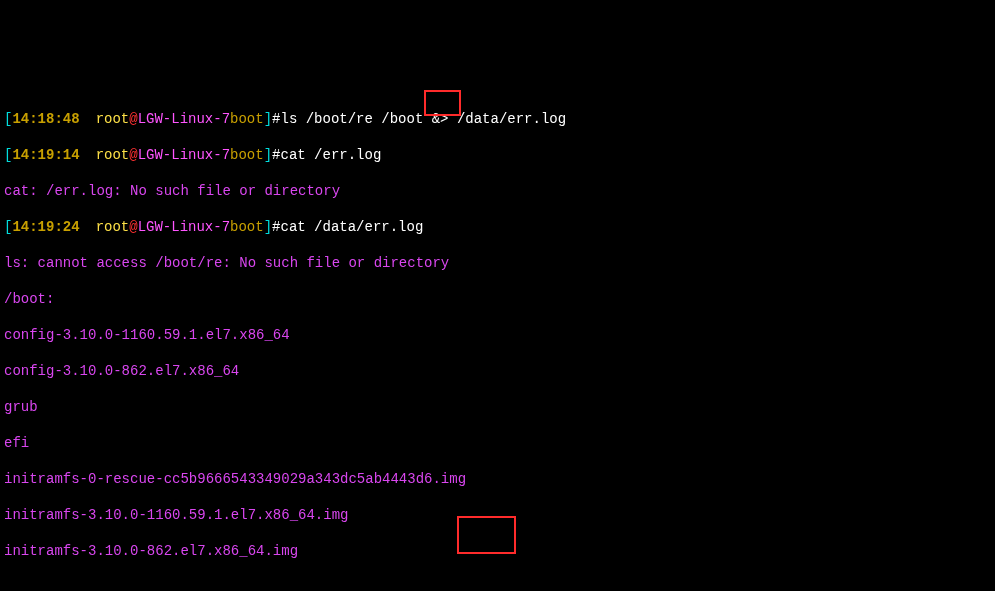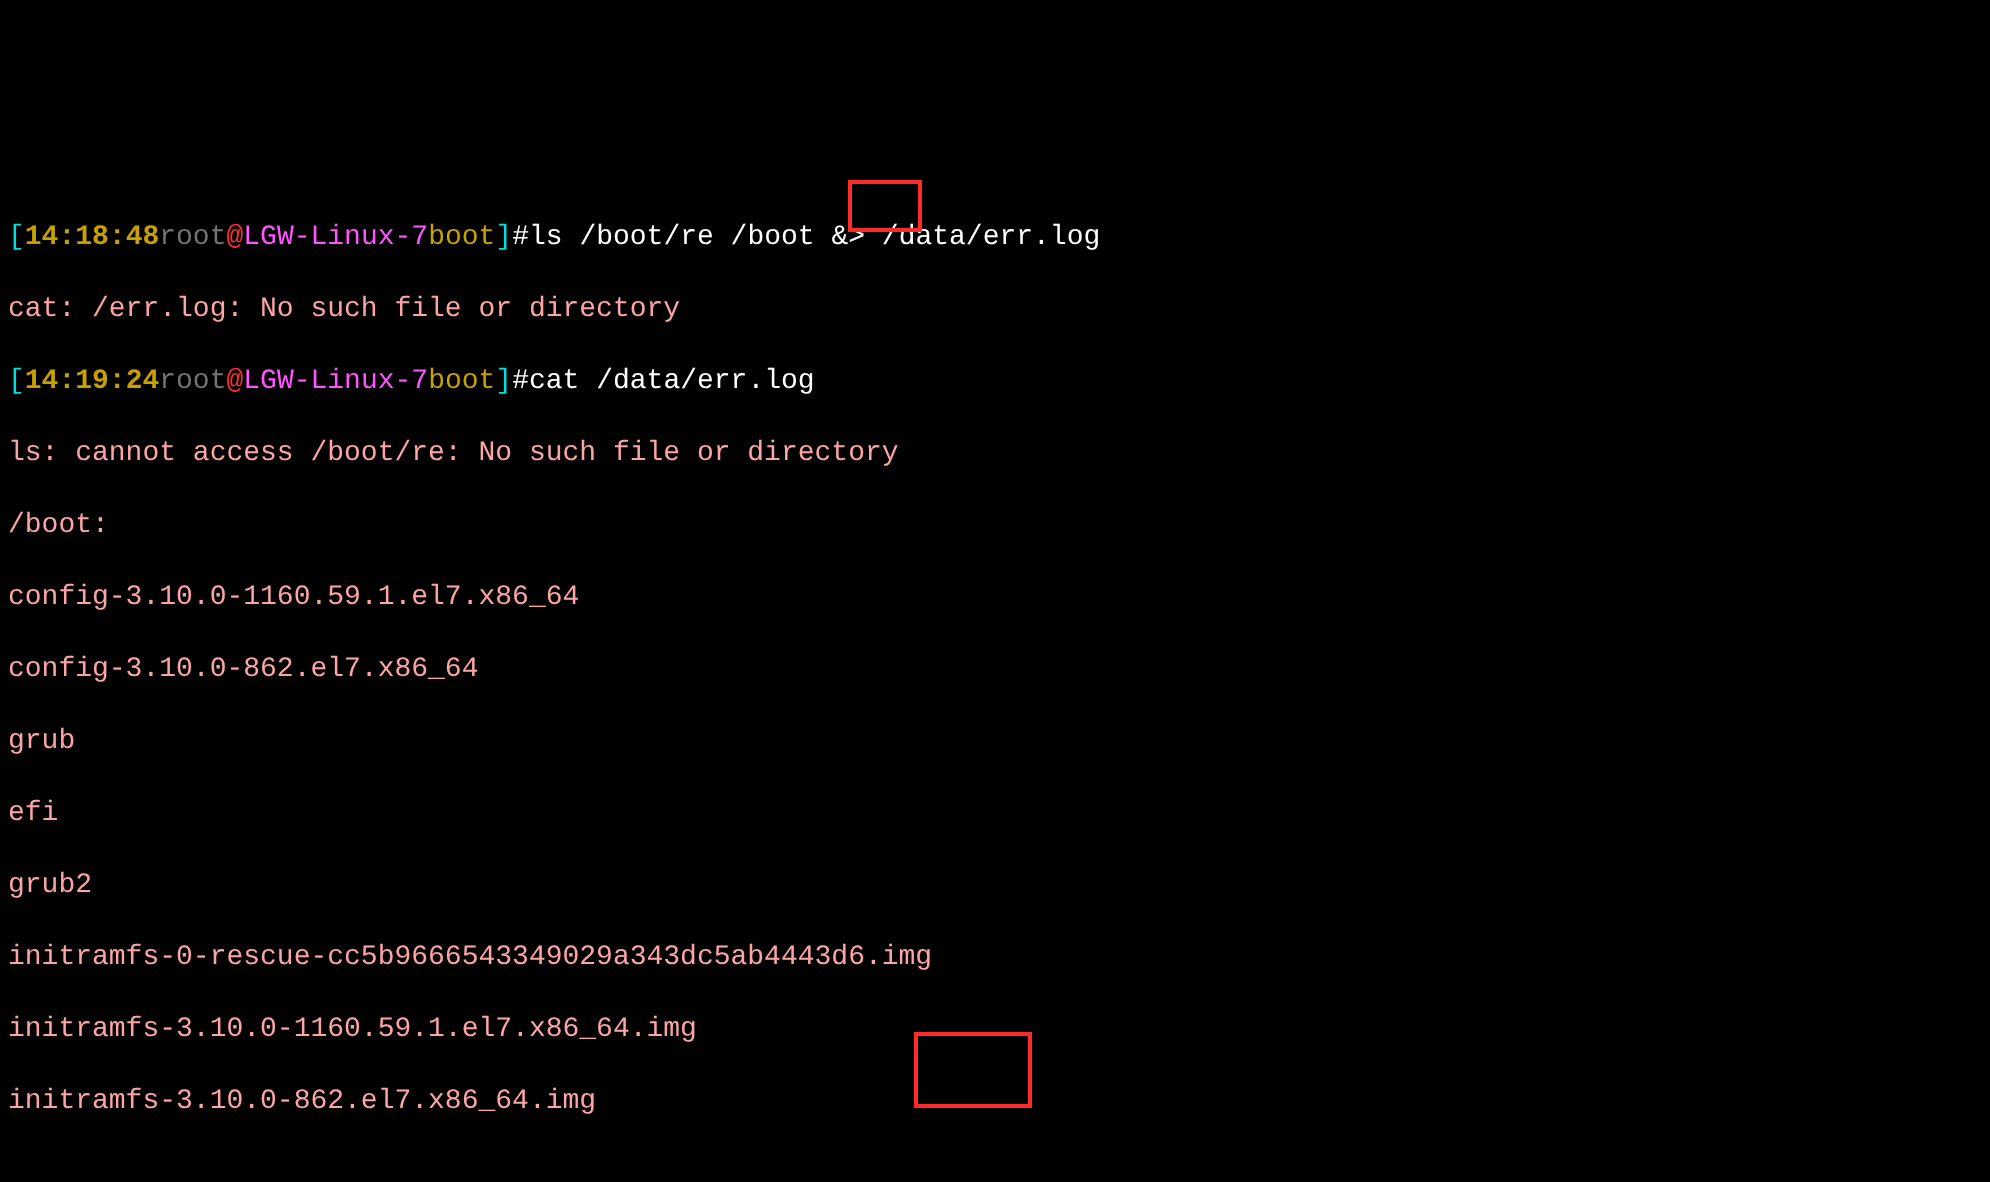--- a/index.html
+++ b/index.html
@@ -14,48 +14,48 @@
     height: 591px;
     overflow: hidden;
     white-space: pre;
   }
   .term {
     padding: 2px 4px;
     position: relative;
   }
   .br { color: #00dede; }          
   .time { color: #c8a000; font-weight: bold; }        
-  .root { color: #737373; }        
+  .root { color: #fde047; margin-left: 16px; }        
   .at   { color: #ff3030; }
   .host { color: #ff55ff; }        
   .path { color: #c8a000; }        
   .cmd  { color: #fff; }
-  .out  { color: #fca5a5; }
+  .out  { color: #d946ef; }
   .redbox {
     position: absolute;
     border: 2px solid #ff2b2b;
     pointer-events: none;
   }
 </style>
 </head>
 <body>
 
 
 
 <div class="term">
 <div><span class="br">[</span><span class="time">14:18:48</span><span class="root">root</span><span class="at">@</span><span class="host">LGW-Linux-7</span><span class="path">boot</span><span class="br">]</span><span class="cmd">#</span><span class="cmd">ls /boot/re /boot &amp;&gt; /data/err.log</span></div>
+<div><span class="br">[</span><span class="time">14:19:14</span><span class="root">root</span><span class="at">@</span><span class="host">LGW-Linux-7</span><span class="path">boot</span><span class="br">]</span><span class="cmd">#</span><span class="cmd">cat /err.log</span></div>
 <div class="out">cat: /err.log: No such file or directory</div>
 <div><span class="br">[</span><span class="time">14:19:24</span><span class="root">root</span><span class="at">@</span><span class="host">LGW-Linux-7</span><span class="path">boot</span><span class="br">]</span><span class="cmd">#</span><span class="cmd">cat /data/err.log</span></div>
 <div class="out">ls: cannot access /boot/re: No such file or directory</div>
 <div class="out">/boot:</div>
 <div class="out">config-3.10.0-1160.59.1.el7.x86_64</div>
 <div class="out">config-3.10.0-862.el7.x86_64</div>
 <div class="out">grub</div>
 <div class="out">efi</div>
-<div class="out">grub2</div>
 <div class="out">initramfs-0-rescue-cc5b9666543349029a343dc5ab4443d6.img</div>
 <div class="out">initramfs-3.10.0-1160.59.1.el7.x86_64.img</div>
 <div class="out">initramfs-3.10.0-862.el7.x86_64.img</div>
 
 
 
 
 
 
 

